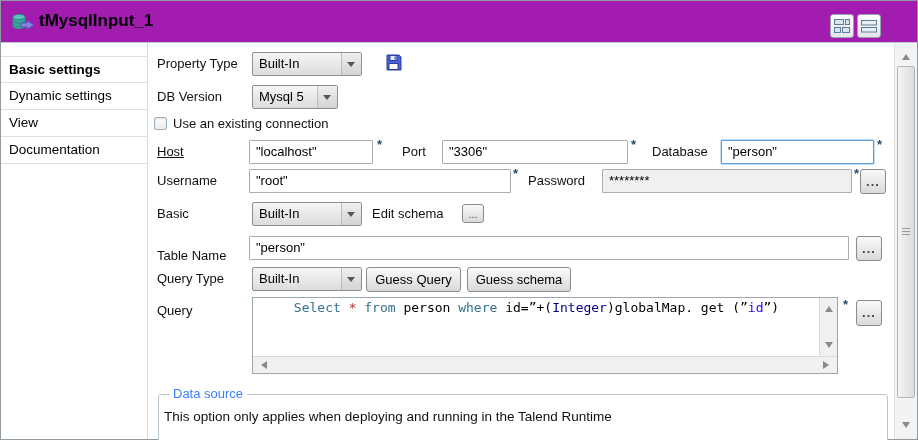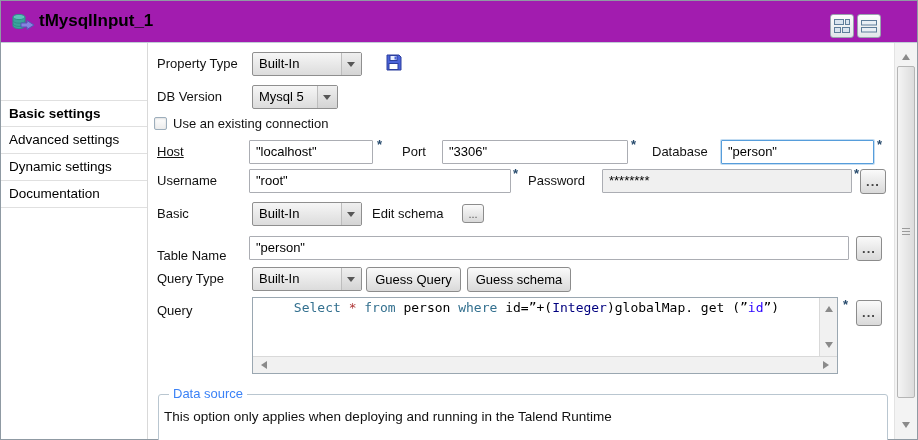--- a/index.html
+++ b/index.html
@@ -14,21 +14,21 @@
   .page-title { position:absolute; left:38px; top:10px; font-size:17px; font-weight:bold; color:#000; }
   .view-btn { position:absolute; top:13px; width:24px; height:24px; border:1px solid #9aa5af; border-radius:3px;
               background:linear-gradient(#fdfdfd,#e2e6ea); cursor:pointer; }
   .view-btn svg { position:absolute; left:3px; top:4px; }
   .title-sep { position:absolute; left:1px; right:1px; top:42px; height:1px; background:#bfccd6; }
 
   
   .sidebar { position:absolute; left:1px; top:43px; width:147px; bottom:1px; background:#fff; border-right:1px solid #d9d9d9; padding-top:13px; }
   .sb-item { height:27px; line-height:26px; padding-left:8px; font-size:13.5px; color:#000;
              border-bottom:1px solid #e0e0e0; cursor:pointer; }
-  .sb-item:first-child { border-top:1px solid #e0e0e0;margin-top:44px; }
+  .sb-item:first-child { border-top:1px solid #e0e0e0; }
   .sb-item.active { font-weight:bold; }
 
   
   .lbl { position:absolute; font-size:13px; color:#111; height:24px; line-height:24px; white-space:nowrap; }
   .field { position:absolute; height:24px; background:#fff; border:1px solid #abadb3; border-radius:1px;
            font-size:13px; line-height:22px; padding-left:6px; white-space:nowrap; overflow:hidden; }
   .field.focused { border-color:#569ddb; box-shadow:0 0 0 1px rgba(86,157,219,.35); }
   .field.readonly { background:#f0f0f0; }
   .req { position:absolute; font-size:13px; font-weight:bold; color:#274b6d; }
   .combo { position:absolute; height:24px; border:1px solid #8f8f8f; border-radius:2px;
@@ -106,22 +106,22 @@
           <rect x="0.5" y="1.5" width="15" height="4.5" fill="#e9eff6" stroke="#5e7d9a"></rect>
           <rect x="0.5" y="8.5" width="15" height="4.5" fill="#e9eff6" stroke="#5e7d9a"></rect>
         </svg>
       </span>
     </button>
   </div>
   <div class="title-sep"></div>
 
   <nav class="sidebar">
       <div class="sb-item active">Basic settings</div>
-      <div class="sb-item">Advanced settings</div>
       <div class="sb-item">Dynamic settings</div>
+      <div class="sb-item">View</div>
       <div class="sb-item">Documentation</div>
     </nav>
 
   <span class="lbl" style="left:157px; top:52px;">Property Type</span>
   <div class="combo" style="left:252px; top:52px; width:110px;">
     <span class="combo-text">Built-In</span>
     <span class="combo-arrow"></span>
   </div>
   <span style="position:absolute; left:385px; top:54px; cursor:pointer;">
     <span>

